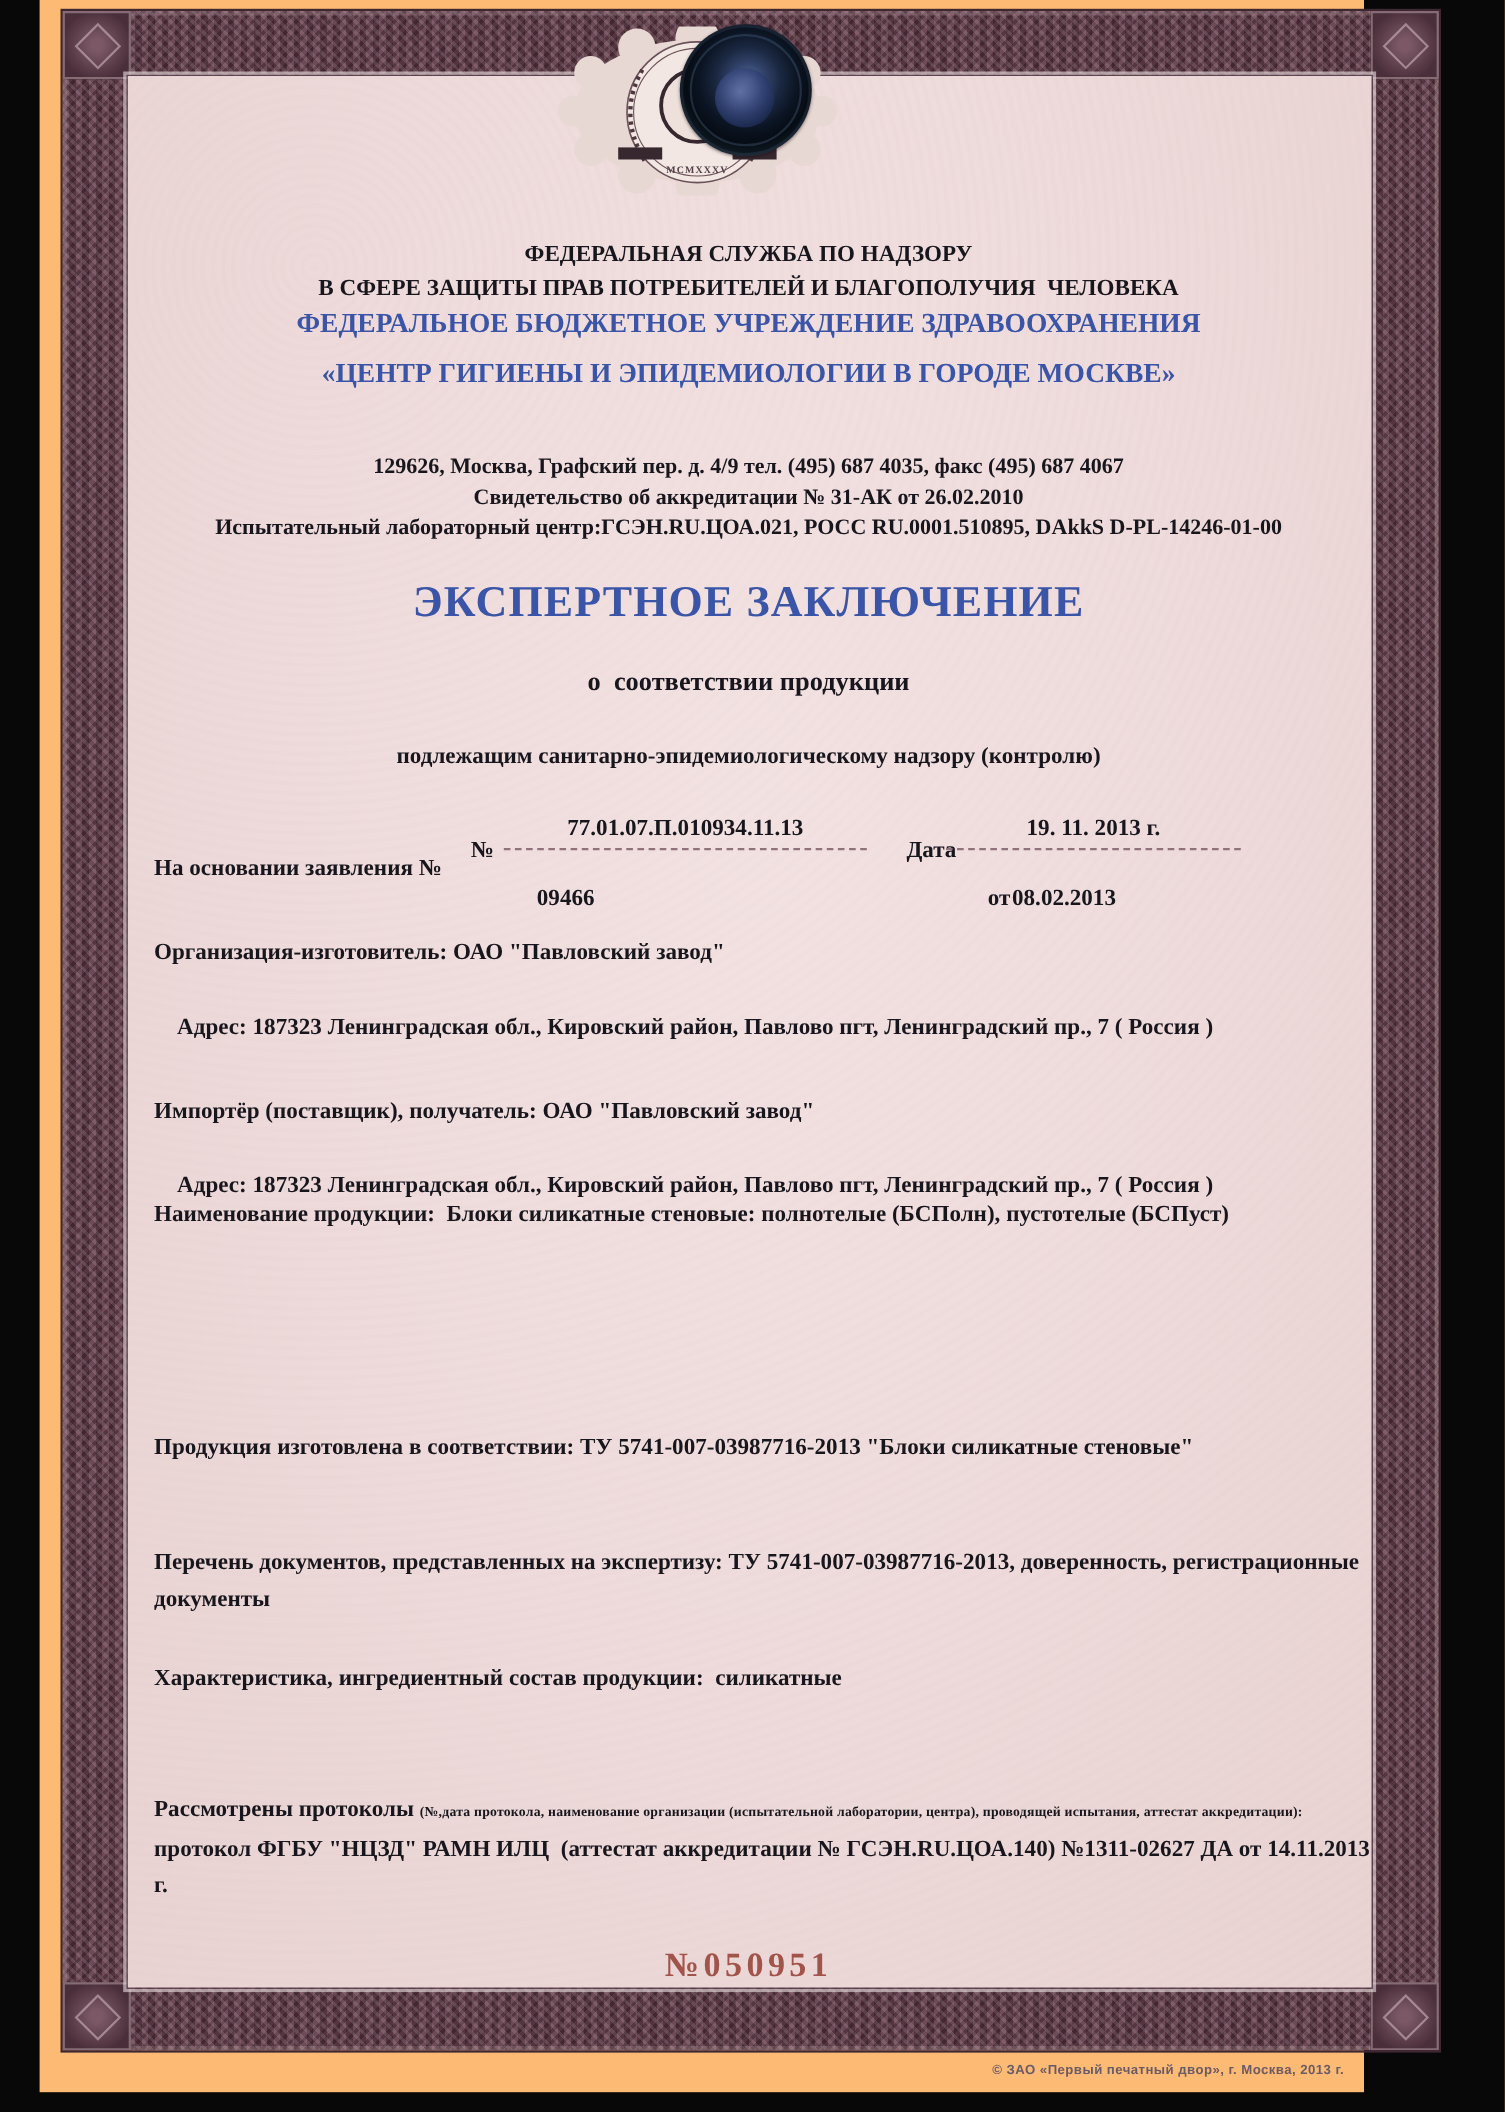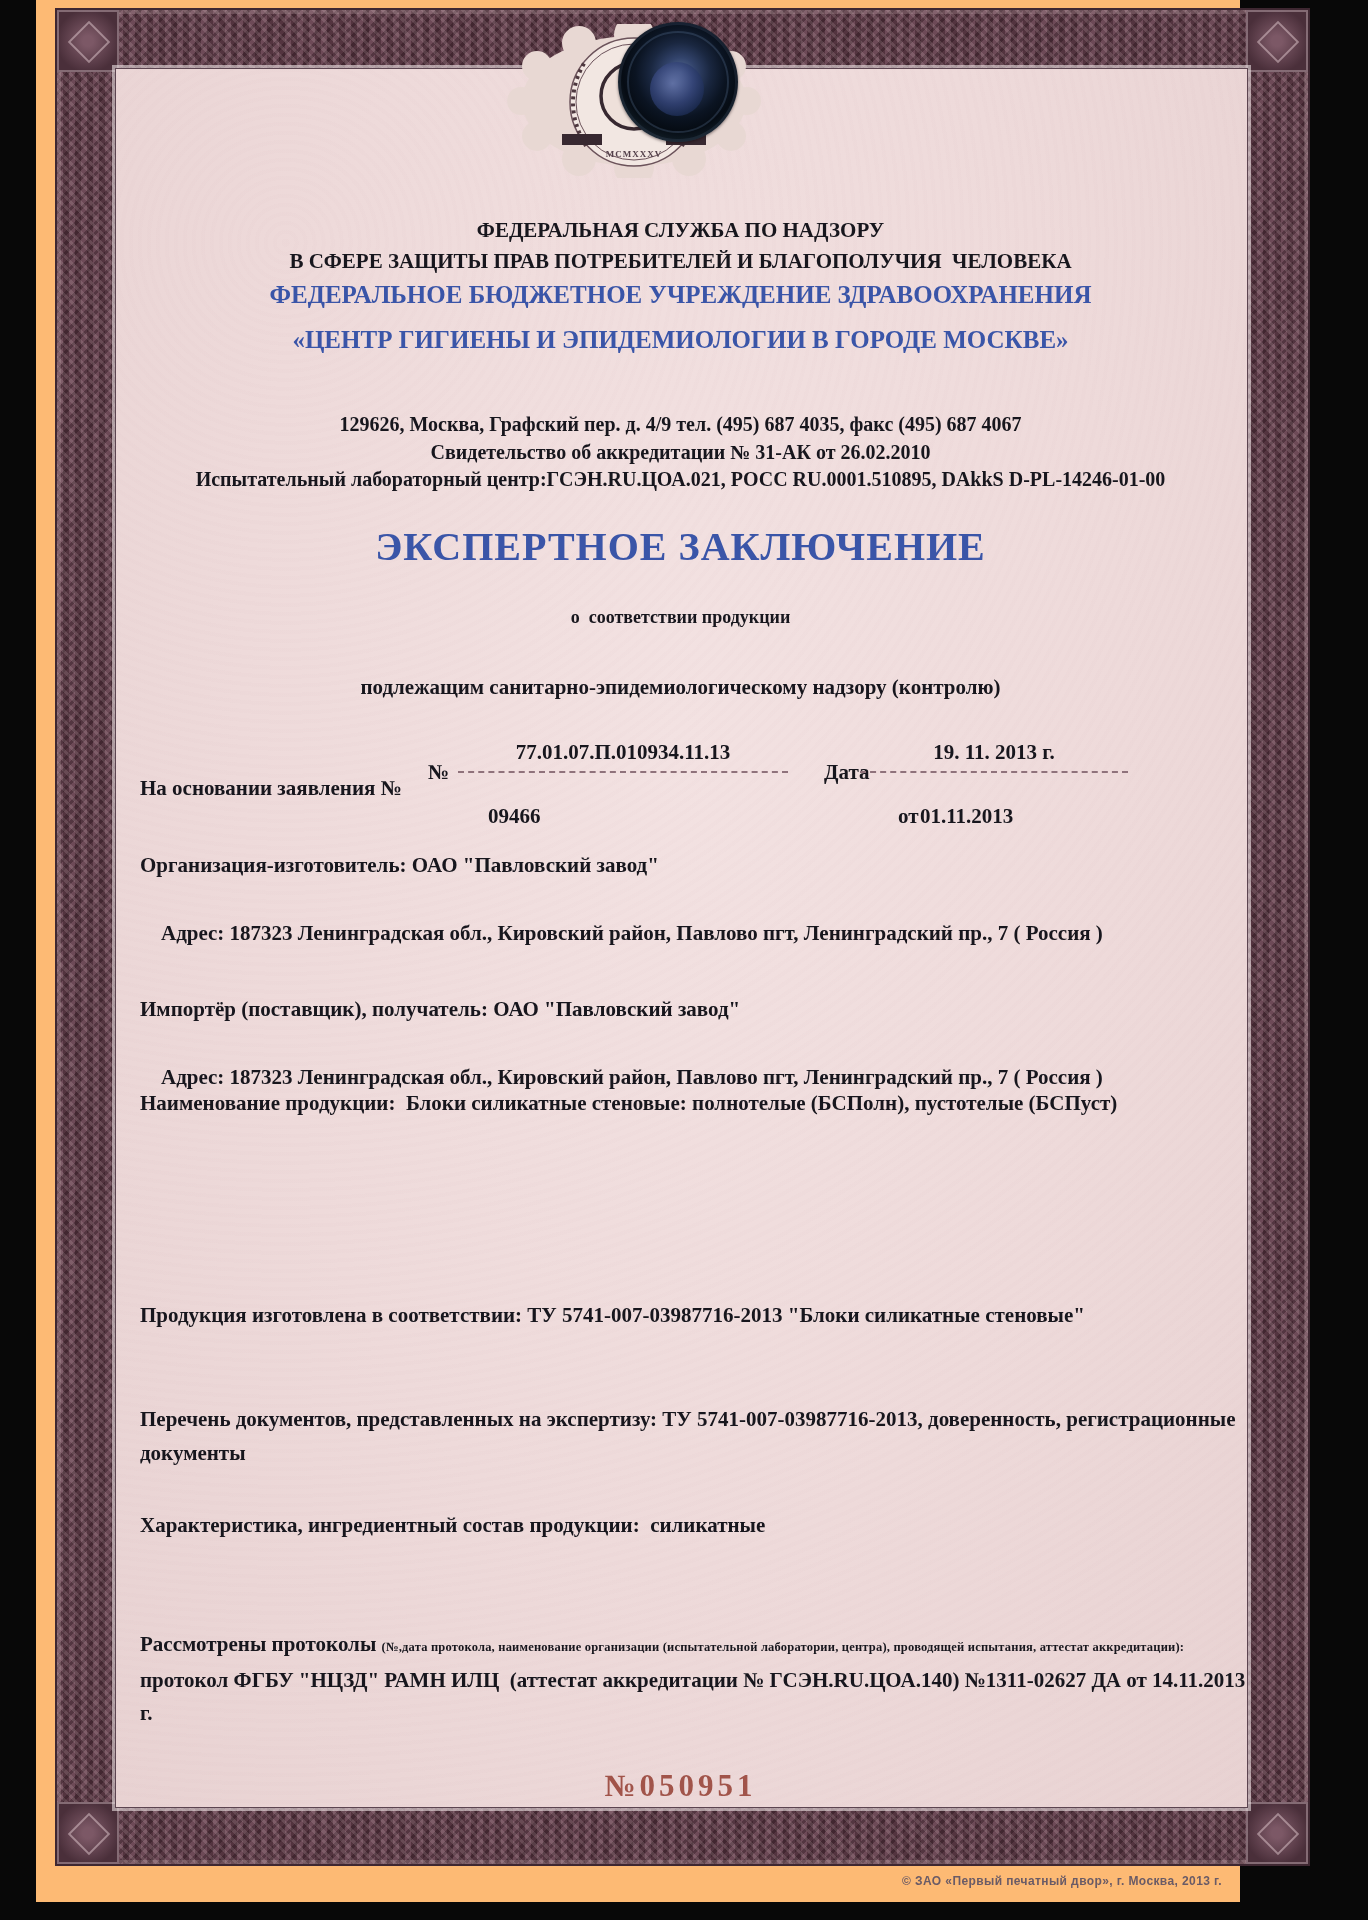--- a/index.html
+++ b/index.html
@@ -103,32 +103,32 @@
 
   <div class="t center" style="top:218px; font-size:21px;">ФЕДЕРАЛЬНАЯ СЛУЖБА ПО НАДЗОРУ</div>
   <div class="t center" style="top:249px; font-size:21px;">В СФЕРЕ ЗАЩИТЫ ПРАВ ПОТРЕБИТЕЛЕЙ И БЛАГОПОЛУЧИЯ  ЧЕЛОВЕКА</div>
   <div class="t center blue" style="top:281px; font-size:25px;">ФЕДЕРАЛЬНОЕ БЮДЖЕТНОЕ УЧРЕЖДЕНИЕ ЗДРАВООХРАНЕНИЯ</div>
   <div class="t center blue" style="top:326px; font-size:25px;">«ЦЕНТР ГИГИЕНЫ И ЭПИДЕМИОЛОГИИ В ГОРОДЕ МОСКВЕ»</div>
   <div class="t center" style="top:413px; font-size:20px;">129626, Москва, Графский пер. д. 4/9 тел. (495) 687 4035, факс (495) 687 4067</div>
   <div class="t center" style="top:441px; font-size:20px;">Свидетельство об аккредитации № 31-АК от 26.02.2010</div>
   <div class="t center" style="top:468px; font-size:20px;">Испытательный лабораторный центр:ГСЭН.RU.ЦОА.021, РОСС RU.0001.510895, DAkkS D-PL-14246-01-00</div>
 
   <div class="t center blue" style="top:523px; font-size:40px; letter-spacing:1px;">ЭКСПЕРТНОЕ ЗАКЛЮЧЕНИЕ</div>
-  <div class="t center" style="top:607px; font-size:18px;">о  соответствии продукции</div>
+  <div class="t center" style="top:607px; font-size:24px;">о  соответствии продукции</div>
   <div class="t center" style="top:675px; font-size:21px;">подлежащим санитарно-эпидемиологическому надзору (контролю)</div>
 
   <div class="t" style="top:760px; left:392px; font-size:21px;">№</div>
   <div class="fill-line" style="top:740px; left:422px; width:330px; color:#17161d;">77.01.07.П.010934.11.13</div>
   <div class="t" style="top:760px; left:788px; font-size:21px;">Дата</div>
   <div class="fill-line" style="top:740px; left:824px; width:268px; color:#17161d;">19. 11. 2013 г.</div>
 
   <div class="t" style="top:776px; left:104px; font-size:21px;">На основании заявления №</div>
   <div class="t" style="top:804px; left:452px; font-size:21px;">09466</div>
   <div class="t" style="top:804px; left:846px; font-size:21px;margin-left:16px;">от</div>
-  <div class="t" style="top:804px; left:884px; font-size:21px;">01.11.2013</div>
+  <div class="t" style="top:804px; left:884px; font-size:21px;">08.02.2013</div>
 
   <div class="t body-l" style="top:848px;"><span>Организация-изготовитель:</span> <span>ОАО "Павловский завод"</span><br>
     <span>Адрес: 187323 Ленинградская обл., Кировский район, Павлово пгт, Ленинградский пр., 7 ( Россия )</span></div>
 
   <div class="t body-l" style="top:992px;"><span>Импортёр (поставщик), получатель:</span> <span>ОАО "Павловский завод"</span><br>
     <span>Адрес: 187323 Ленинградская обл., Кировский район, Павлово пгт, Ленинградский пр., 7 ( Россия )</span></div>
 
   <div class="t body-l" style="top:1086px;"><span>Наименование продукции:</span>  <span>Блоки силикатные стеновые: полнотелые (БСПолн), пустотелые (БСПуст)</span></div>
 
   <div class="t body-l" style="top:1298px;"><span>Продукция изготовлена в соответствии:</span> <span>ТУ 5741-007-03987716-2013 "Блоки силикатные стеновые"</span></div>

